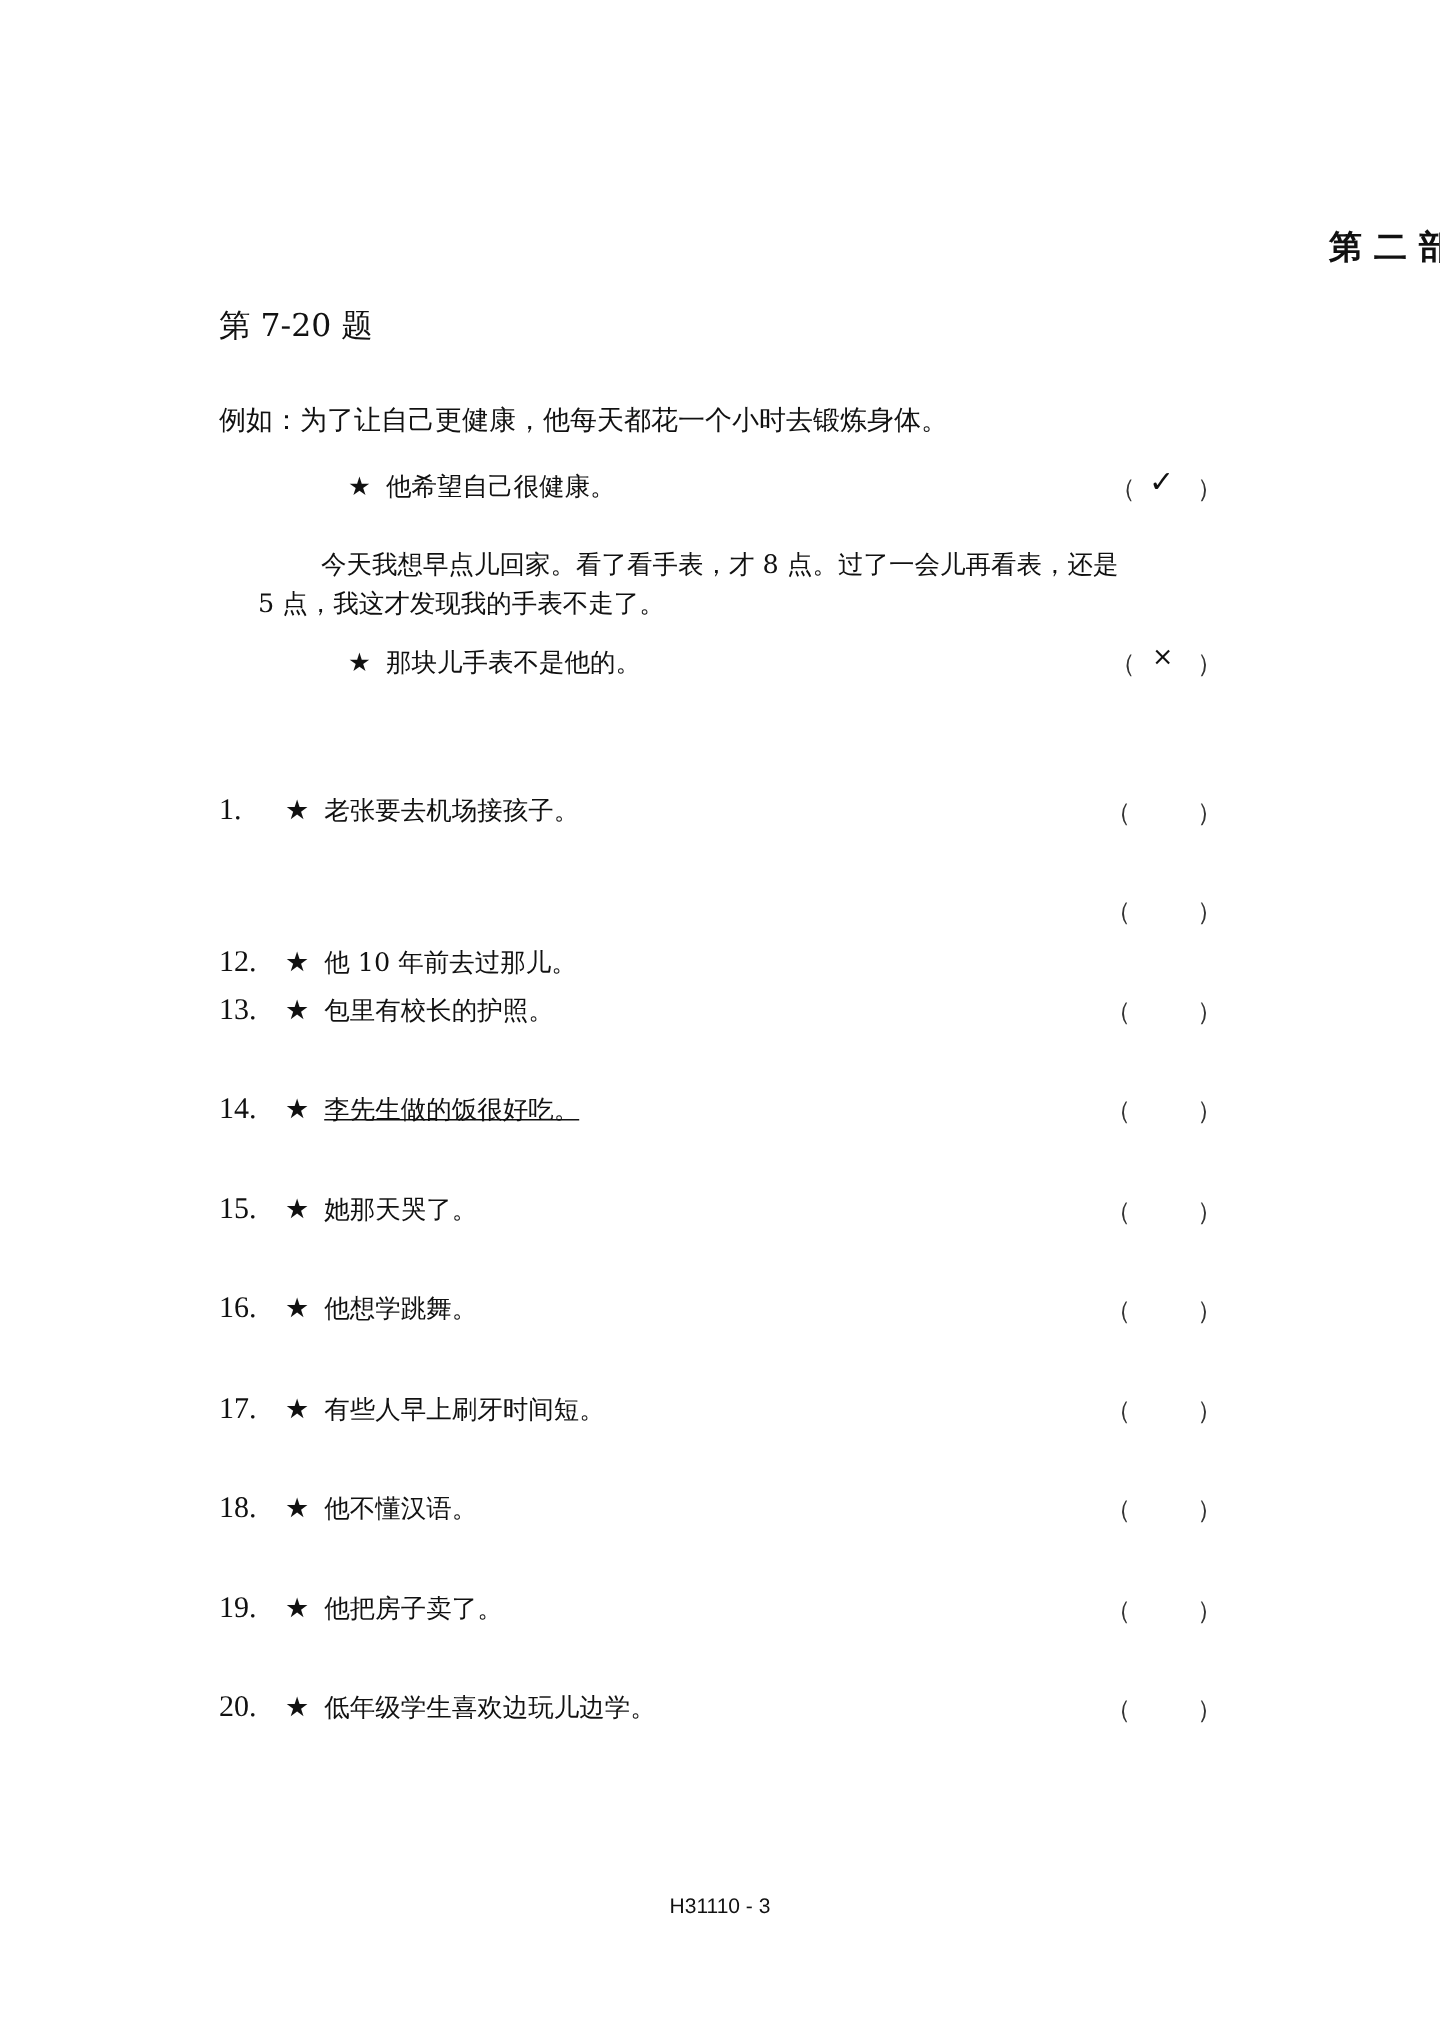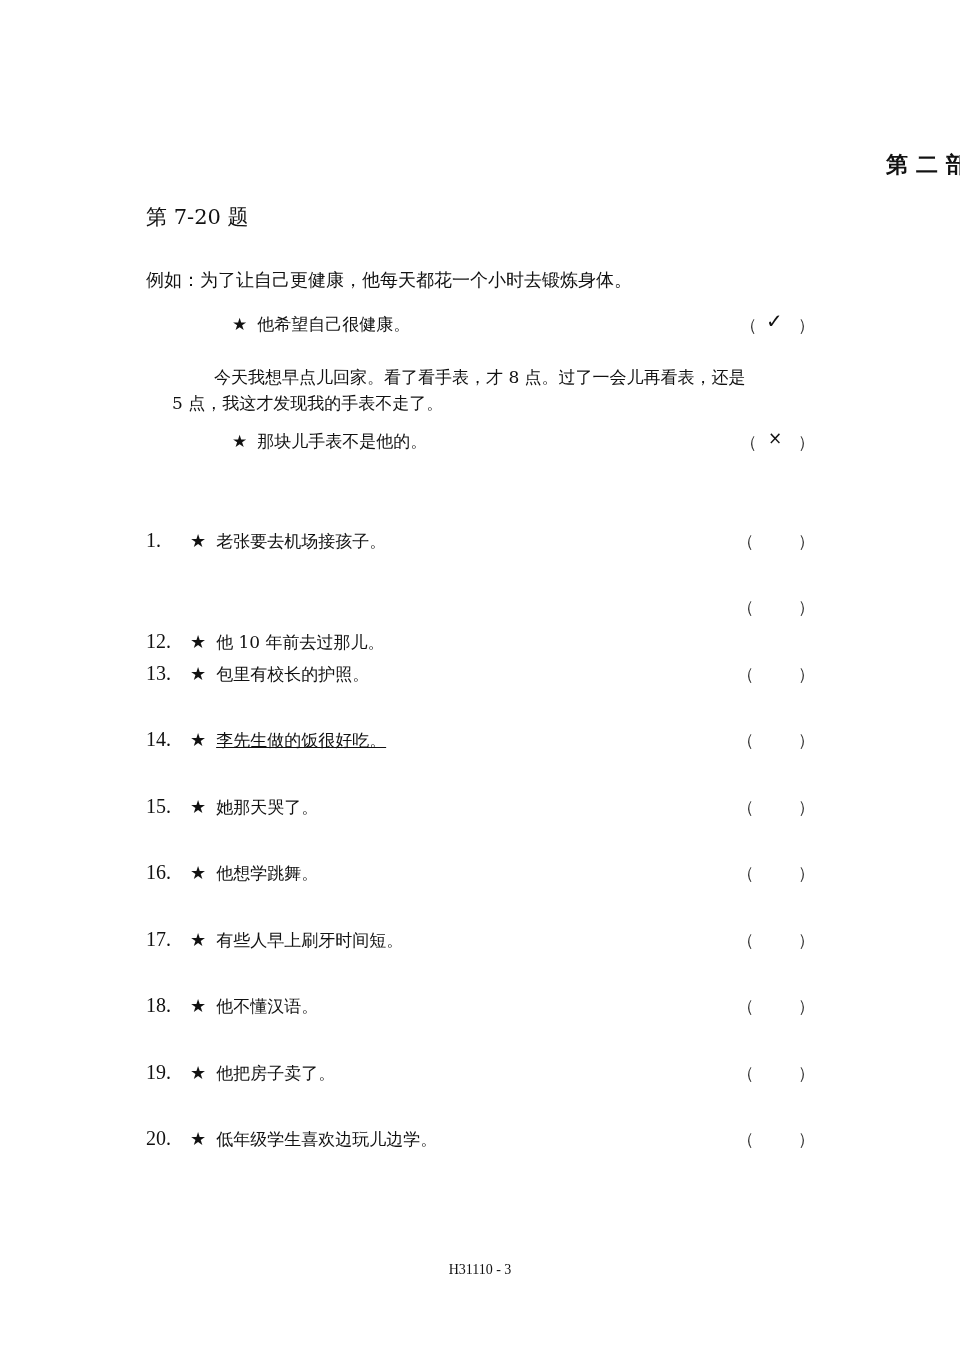--- a/index.html
+++ b/index.html
@@ -65,21 +65,21 @@
     }
     .q-row {
       left: 146px;
       font-size: 17px;
     }
     .q-row .star { margin-right: 10px; font-size: 18px; }
     .footer {
       left: 0; width: 960px; top: 1262px;
       text-align: center;
       font-size: 14px;
-      font-family: Liberation Serif, serif;
+      font-family: Liberation Sans, sans-serif;
     }
   </style>
 </head>
 <body>
 
 <div class="abs section-title">第二部分</div>
 <div class="abs range-title">第 7-20 题</div>
 
 <div class="abs example-intro">
   <span>例如：</span><span>为了让自己更健康，他每天都花一个小时去锻炼身体。</span>

